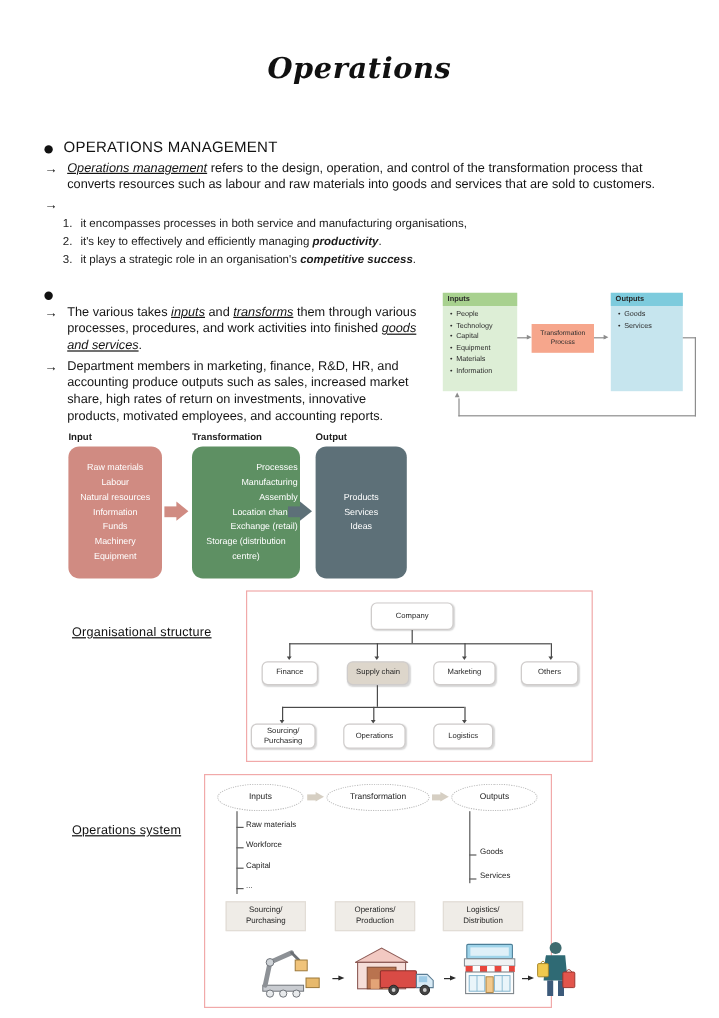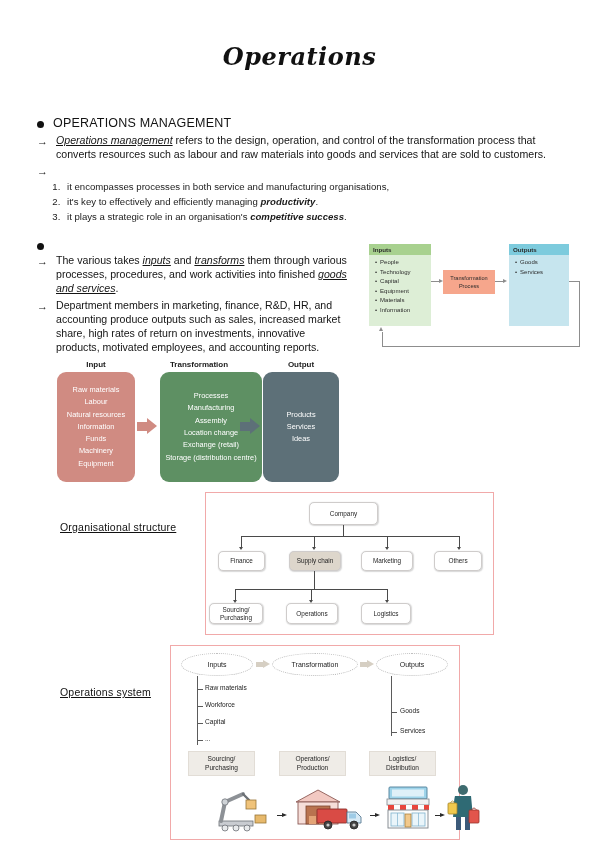--- a/index.html
+++ b/index.html
@@ -66,30 +66,29 @@
   .arw-u{
     position:absolute;width:0;height:0;
     border-bottom:4px solid #8d8d8d;
     border-left:2.6px solid transparent;border-right:2.6px solid transparent;
   }
 
   
   #d2{left:57px;top:360px;width:282px;height:128px;}
   #d2 .cap{
     position:absolute;top:0;font-size:8px;font-weight:bold;color:#1d1d1d;
-    text-align:center;
   }
   #d2 .pan{
     position:absolute;top:12px;border-radius:9px;color:#ffffff;
     text-align:center;font-size:7.4px;line-height:12.3px;
     display:flex;flex-direction:column;justify-content:center;
     padding:4px 2px;box-sizing:border-box;
   }
   #d2-p1{left:0;width:78px;height:110px;background:#d08b82;}
-  #d2-p2{left:103px;width:102px;height:110px;background:#5e9063;}
+  #d2-p2{left:103px;width:90px;height:110px;background:#5e9063;align-items:flex-end;}
   #d2-p3{left:206px;width:76px;height:110px;background:#5d7078;}
   .fatarrow{position:absolute;top:58px;width:20px;height:17px;}
   .fatarrow .stem{position:absolute;left:0;top:4px;width:11px;height:9px;}
   .fatarrow .head{
     position:absolute;left:10px;top:0;width:0;height:0;
     border-top:8.5px solid transparent;border-bottom:8.5px solid transparent;
   }
 
   
   #f3{left:205px;top:492px;width:287px;height:141px;}

